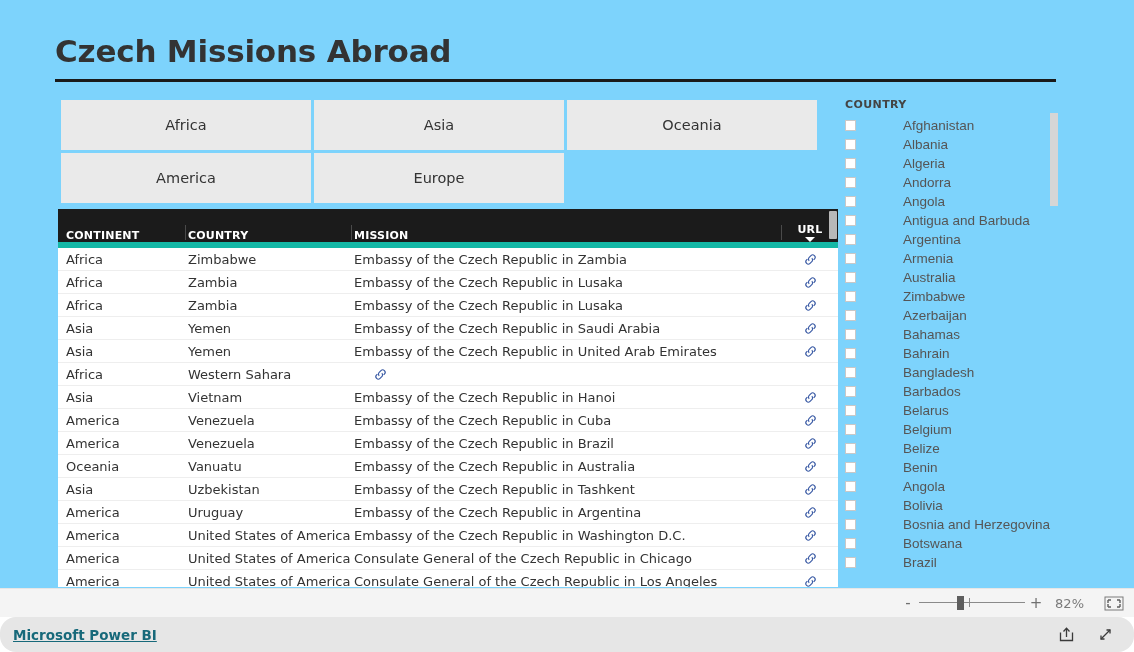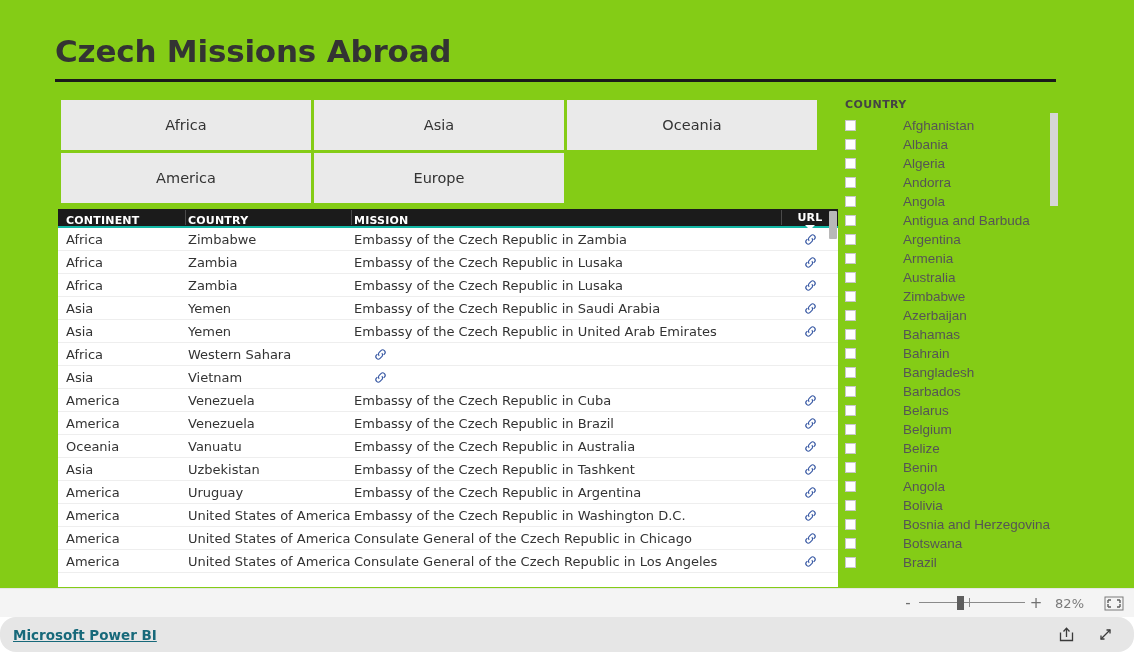--- a/index.html
+++ b/index.html
@@ -5,21 +5,21 @@
   * { box-sizing: border-box; margin: 0; padding: 0; }
   html, body {
     width: 1134px; height: 652px;
     background: #ffffff;
     font-family: "DejaVu Sans", sans-serif;
     overflow: hidden;
   }
   #root { position: relative; width: 1134px; height: 652px; background:#fff; }
 
   
-  #report { position: absolute; left:0; top:0; width:1134px; height:588px; background:#84cc16;text-decoration:underline; }
+  #report { position: absolute; left:0; top:0; width:1134px; height:588px; background:#7dd3fc;text-decoration:underline; }
 
   
   #page-title {
     position: absolute; left: 55px; top: 33px;
     font-family: "DejaVu Sans", sans-serif;
     font-size: 31px; font-weight: bold; color: #333333;
     letter-spacing: -0.2px; white-space: nowrap;
   }
   #title-rule {
     position: absolute; left: 55px; top: 79px;
@@ -43,23 +43,23 @@
   }
 
   
   #table-visual {
     position: absolute; left: 58px; top: 209px;
     width: 780px; height: 378px;
     background: #ffffff; overflow: hidden;
   }
   #table-header {
     position: relative;
-    height: 19px; background: #1b1b1b;
-    border-bottom: 2px solid #14b8a6;
-    display: flex; align-items: center;
+    height: 39px; background: #1b1b1b;
+    border-bottom: 6px solid #14b8a6;
+    display: flex; align-items: flex-end;
   }
   .th {
     position: relative;
     font-family: "DejaVu Sans", sans-serif;
     font-size: 11px; font-weight: bold; color: #ffffff;
     letter-spacing: 0.2px;
     padding-top: 6px;
     cursor: pointer; user-select: none;
   }
   .th-sep { position:absolute; top:2px; bottom:2px; width:1px; background:#4a4a4a; }
@@ -299,20 +299,21 @@
             <div class="td url">
               <svg viewBox="0 0 14 14" class="link-icon">
                 <path d="M5.6 8.4 a2.6 2.6 0 0 1 0-3.7 l1.9-1.9 a2.6 2.6 0 0 1 3.7 3.7 l-0.9 0.9" fill="none" stroke="#3b5ba5" stroke-width="1.25"></path>
                 <path d="M8.4 5.6 a2.6 2.6 0 0 1 0 3.7 l-1.9 1.9 a2.6 2.6 0 0 1 -3.7 -3.7 l0.9 -0.9" fill="none" stroke="#3b5ba5" stroke-width="1.25"></path>
               </svg>
             </div>
           </div>
           <div class="trow">
             <div class="td continent">Asia</div>
             <div class="td country">Vietnam</div>
+            <div class="td mission">Embassy of the Czech Republic in Hanoi</div>
             <div class="td url">
               <svg viewBox="0 0 14 14" class="link-icon">
                 <path d="M5.6 8.4 a2.6 2.6 0 0 1 0-3.7 l1.9-1.9 a2.6 2.6 0 0 1 3.7 3.7 l-0.9 0.9" fill="none" stroke="#3b5ba5" stroke-width="1.25"></path>
                 <path d="M8.4 5.6 a2.6 2.6 0 0 1 0 3.7 l-1.9 1.9 a2.6 2.6 0 0 1 -3.7 -3.7 l0.9 -0.9" fill="none" stroke="#3b5ba5" stroke-width="1.25"></path>
               </svg>
             </div>
           </div>
           <div class="trow">
             <div class="td continent">America</div>
             <div class="td country">Venezuela</div>

